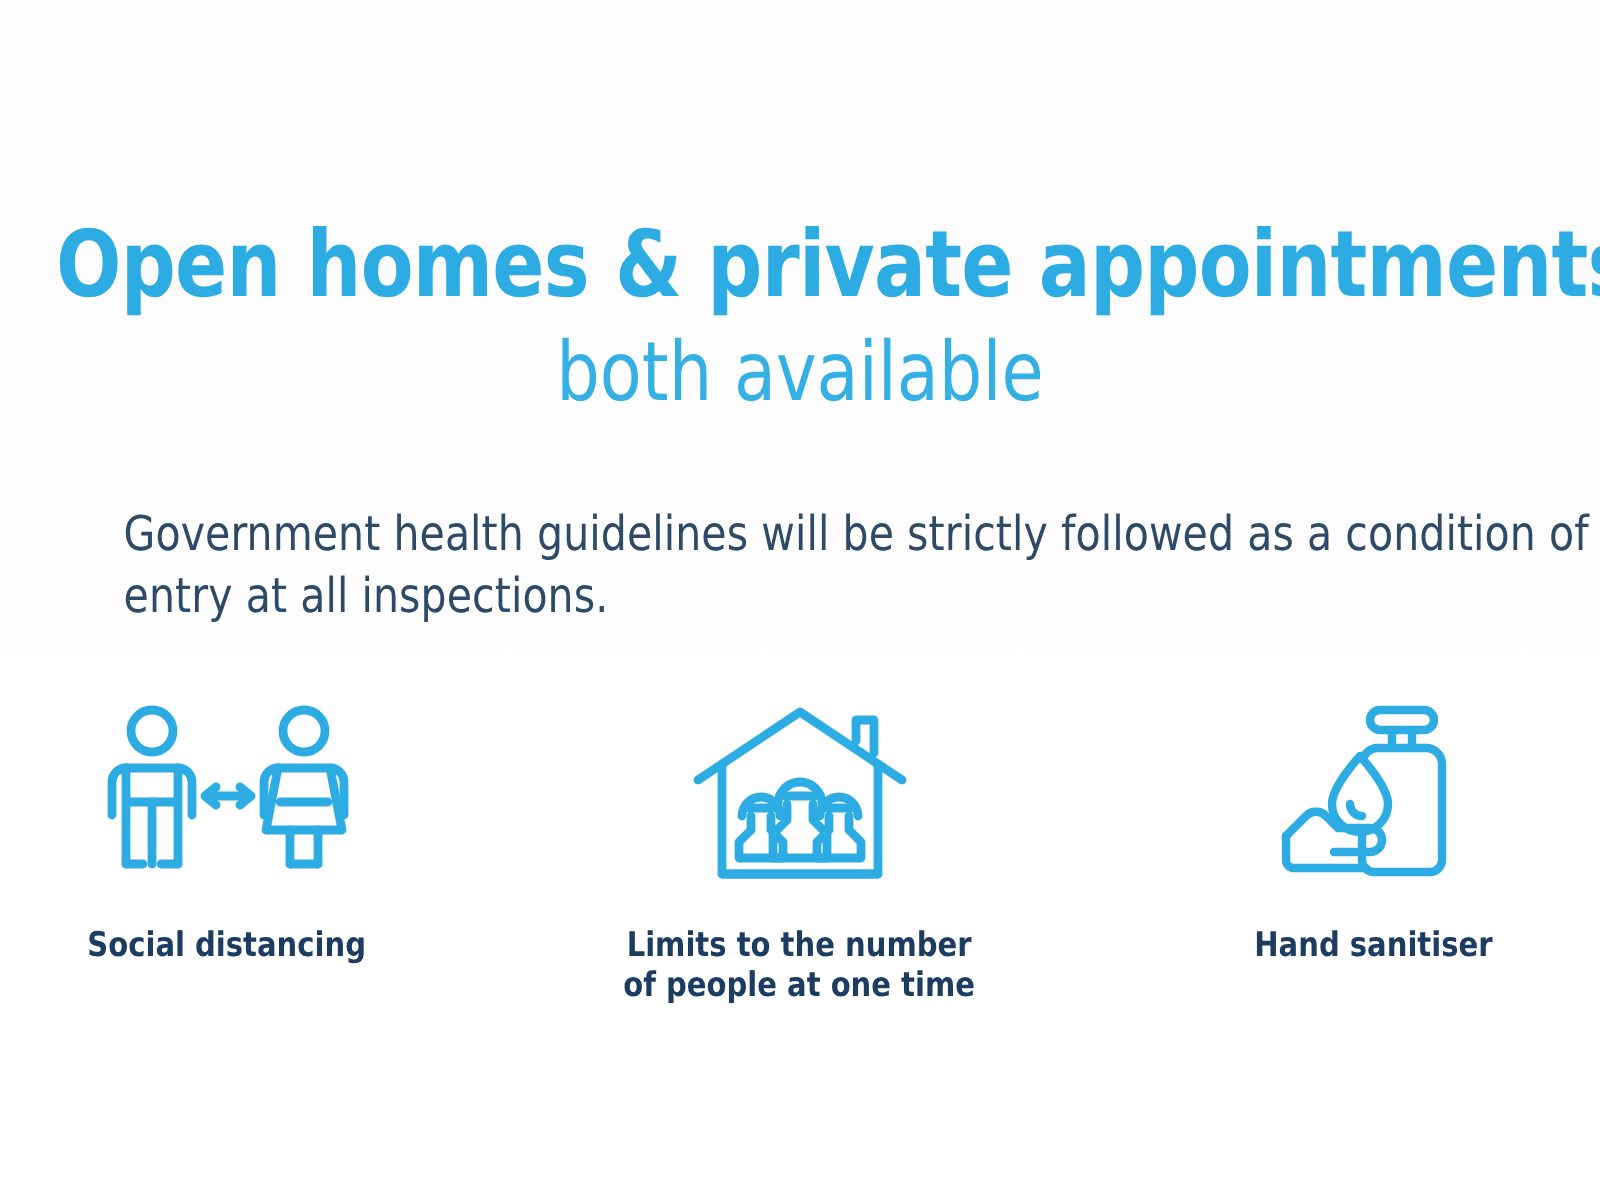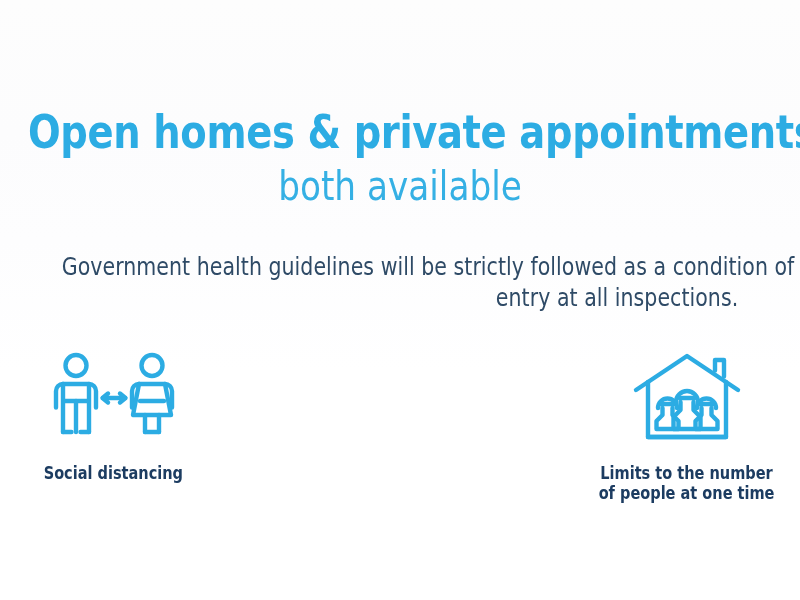--- a/index.html
+++ b/index.html
@@ -56,21 +56,21 @@
     white-space: nowrap;
   }
 
   
   .body-copy {
     position: absolute;
     top: 252px;
     left: 50%;
     transform: translateX(-50%);
     width: 712px;
-    text-align: right;
+    text-align: left;
     font-family: "Liberation Sans Narrow", "DejaVu Sans Condensed", "Liberation Sans", sans-serif;
     font-weight: 300;
     font-size: 24px;
     line-height: 31px;
     color: #2E4A66;
     letter-spacing: 0.05px;
   }
   .body-copy .line {
     display: block;
     transform: scaleX(0.95);
@@ -184,16 +184,36 @@
           <path d="M47.5 46 h15"></path>
           <path d="M48.5 50 v8 l-7 7 v12 h27 v-12 l-7 -7 v-8"></path>
         </svg>
       </div>
       <div class="icon-caption">
         <span class="cap-line">Limits to the number</span>
         <span class="cap-line">of people at one time</span>
       </div>
     </div>
 
+    <div class="icon-cell">
+      <div class="icon-art">
+        <svg width="96" height="92" viewBox="0 0 96 92" fill="none" stroke="#2CACE3" stroke-width="4.2" stroke-linecap="round" stroke-linejoin="round" aria-label="hand sanitiser">
+
+          <rect x="46" y="3" width="32" height="10" rx="5"></rect>
+          <path d="M57 13 v9 M67 13 v9"></path>
+
+          <path d="M50 22 h24 a8 8 0 0 1 8 8 v48 a6 6 0 0 1 -6 6 h-28 a6 6 0 0 1 -6 -6 V30 a8 8 0 0 1 8 -8 z"></path>
+
+          <path d="M41 26 c0 0 -14 15 -14 24 a14 14 0 0 0 28 0 c0 -9 -14 -24 -14 -24 z" fill="#ffffff"></path>
+          <path d="M36 50 a6 6 0 0 0 6 6"></path>
+
+          <path d="M4 66 l10 -10 a7 7 0 0 1 10 0 l6 6 h16 a6 6 0 0 1 0 12 H28"></path>
+          <path d="M4 66 v12 a4 4 0 0 0 4 4 h36"></path>
+        </svg>
+      </div>
+      <div class="icon-caption">
+        <span class="cap-line">Hand sanitiser</span>
+      </div>
+    </div>
 
 
   </div>
 </div>
 
 </body></html>

